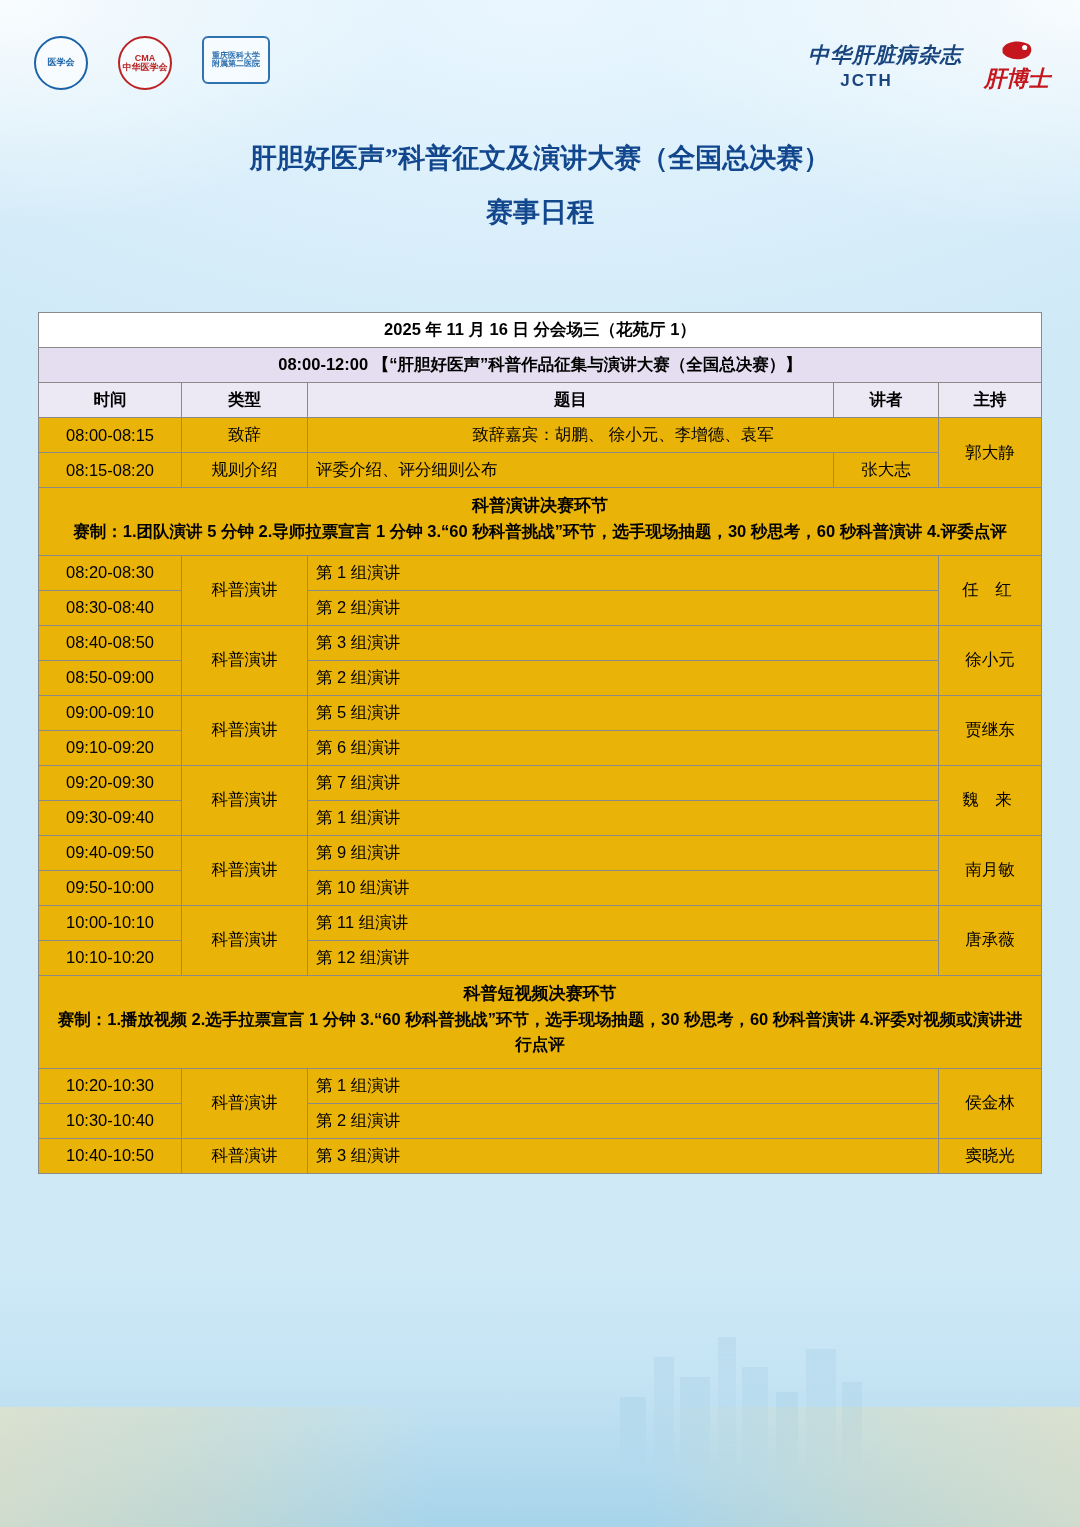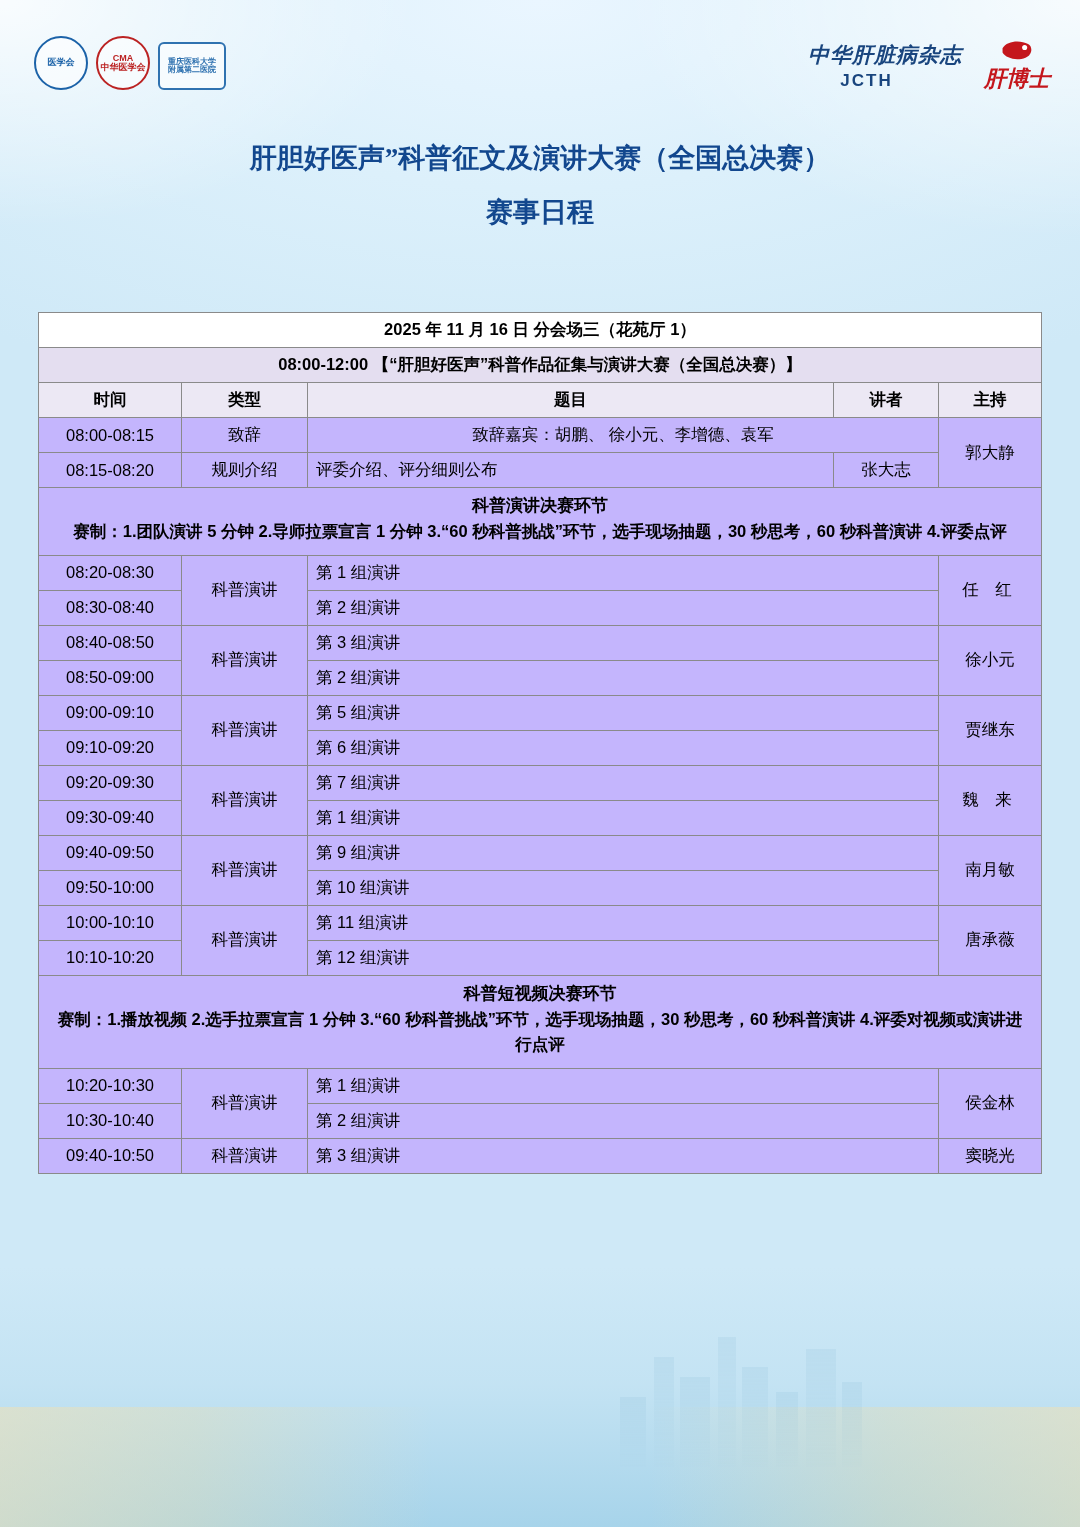--- a/index.html
+++ b/index.html
@@ -50,21 +50,21 @@
   }
   .skyline span {
     position: absolute; bottom: 0;
     background: linear-gradient(180deg, rgba(120,175,205,0.55), rgba(120,175,205,0.05));
   }
 
   
   .logos {
     position: absolute; top: 30px; left: 0; right: 0; height: 80px;
   }
-  .logo-left { position: absolute; left: 34px; top: 6px; display: flex; align-items: flex-end; gap: 8px; }
+  .logo-left { position: absolute; left: 34px; top: 6px; display: flex; align-items: flex-start; gap: 30px; }
   .logo-right { position: absolute; right: 30px; top: 8px; display: flex; align-items: center; gap: 22px; }
   .seal {
     width: 54px; height: 54px; border-radius: 50%;
     border: 2px solid #1b62a8; color: #1b62a8;
     display: flex; align-items: center; justify-content: center;
     font-size: 9px; line-height: 1.05; text-align: center; font-weight: bold;
     background: rgba(255,255,255,0.55);
   }
   .seal.red { border-color: #bb2222; color: #bb2222; }
   .seal.sq {
@@ -96,21 +96,21 @@
     font-family: "Liberation Serif", "DejaVu Serif", serif;
   }
   .title-third {
     margin-top: 18px; font-size: 27px; font-weight: bold; color: #12478e;
     font-family: "Liberation Serif", "DejaVu Serif", serif;
   }
 
   
   .sched-wrap { position: absolute; top: 312px; left: 38px; right: 38px; }
   table.sched {
-    width: 100%; border-collapse: collapse; background: #c4b5fd;
+    width: 100%; border-collapse: collapse; background: #eab308;
     table-layout: fixed;
   }
   table.sched td, table.sched th {
     border: 1px solid #8a8a8a;
     padding: 6px 8px;
     font-size: 16.5px;
     color: #000;
     vertical-align: middle;
     font-family: "Liberation Sans", "DejaVu Sans", sans-serif;
   }
@@ -302,20 +302,20 @@
       <td class="type" rowspan="2">科普演讲</td>
       <td class="l" colspan="2">第 1 组演讲</td>
       <td class="host" rowspan="2">侯金林</td>
     </tr>
     <tr>
       <td class="time">10:30-10:40</td>
       <td class="l" colspan="2">第 2 组演讲</td>
     </tr>
 
     <tr>
-      <td class="time">09:40-10:50</td>
+      <td class="time">10:40-10:50</td>
       <td class="type">科普演讲</td>
       <td class="l" colspan="2">第 3 组演讲</td>
       <td class="host">窦晓光</td>
     </tr>
   </tbody>
 </table>
 </div>
 
 </body></html>

